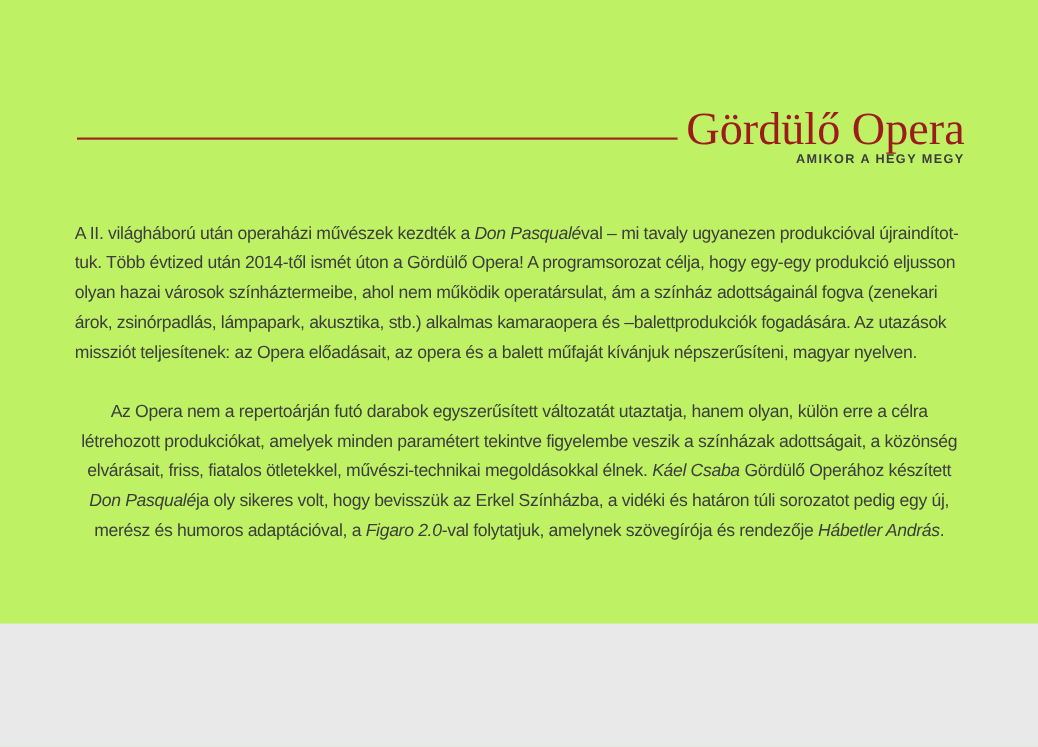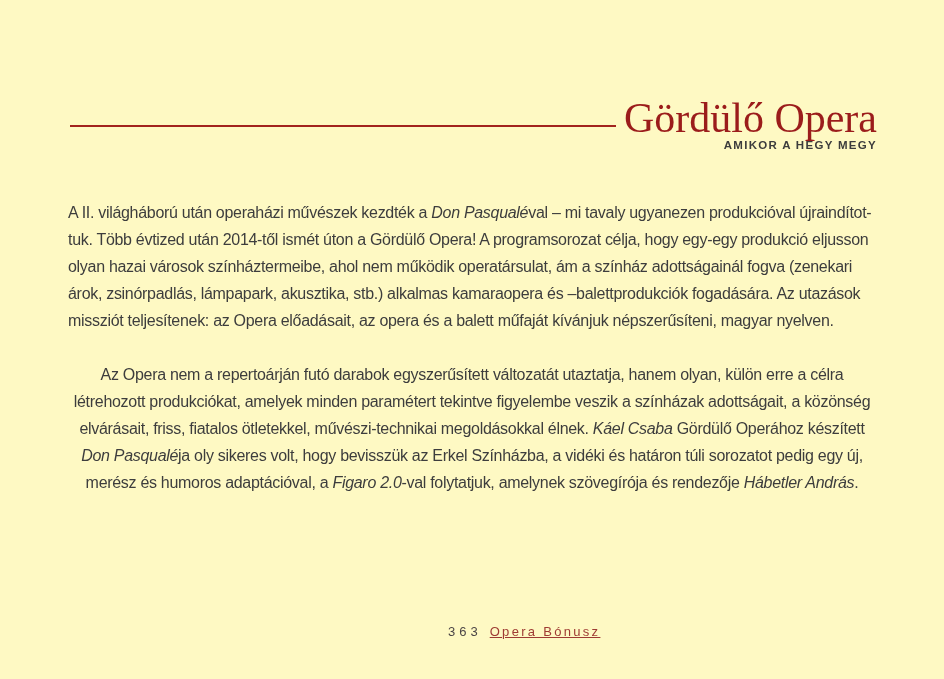--- a/index.html
+++ b/index.html
@@ -1,20 +1,20 @@
 <!DOCTYPE html>
 <html><head>
 <meta charset="utf-8">
 <style>
   html, body { margin: 0; padding: 0; background: #e9e9e9; }
   .page {
     position: relative;
     width: 944px;
-    height: 679px;
-    background: #fef9c3;
+    height: 567px;
+    background: #bef264;
     overflow: hidden;
     font-family: "Liberation Sans", sans-serif;
   }
 
   
   .rule {
     position: absolute;
     left: 70px;
     top: 125px;
     width: 546px;

